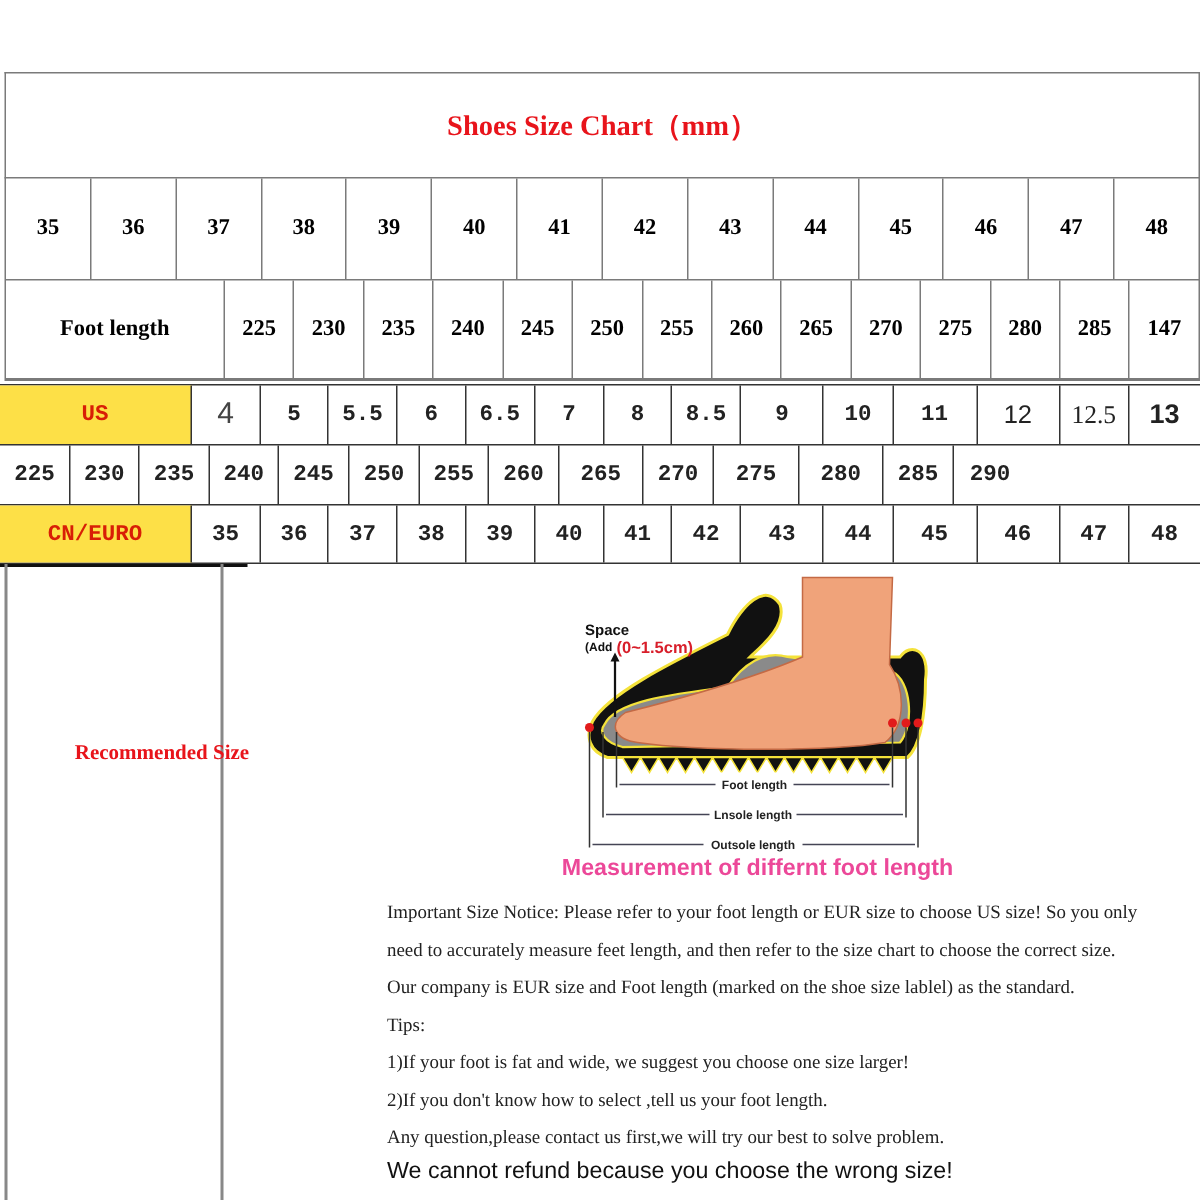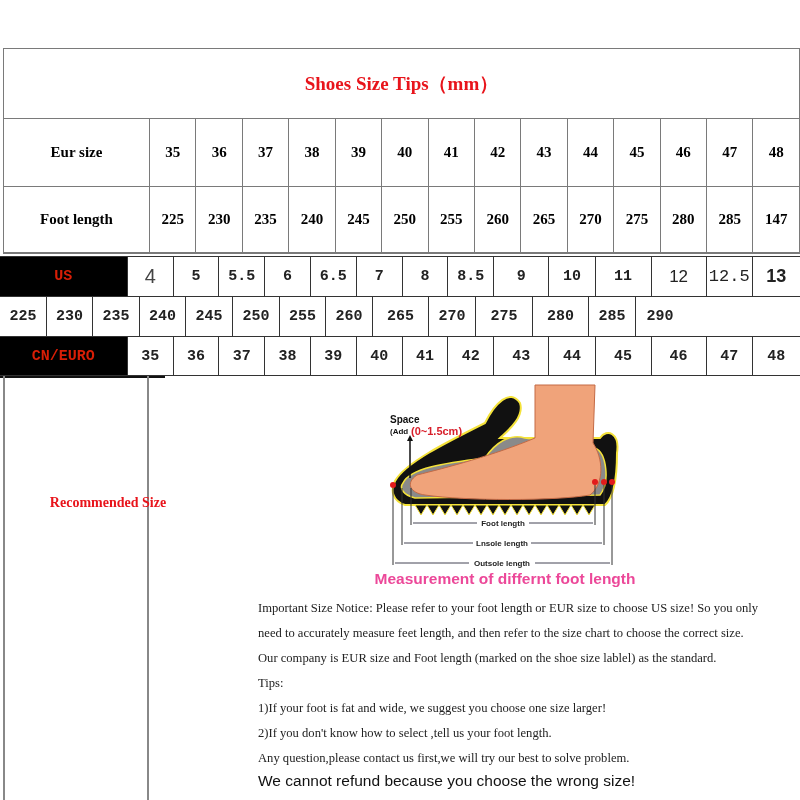--- a/index.html
+++ b/index.html
@@ -7,40 +7,39 @@
   .abs { position:absolute; box-sizing:border-box; }
   
   .top-title { left:3px; top:48px; width:797px; height:70px; border:1px solid #7a7a7a; border-bottom:none; display:flex; align-items:center; justify-content:center; color:#e8141b; font-weight:bold; font-size:19px; }
   .top-row { left:3px; width:797px; height:68px; display:flex; border:1px solid #7a7a7a; border-bottom:none; }
   .top-row.last { border-bottom:2px solid #7a7a7a; }
   .top-row .lbl { width:145px; border-right:1px solid #7a7a7a; display:flex; align-items:center; justify-content:center; font-weight:bold; font-size:15px; }
   .top-row .cell { flex:1; border-right:1px solid #7a7a7a; display:flex; align-items:center; justify-content:center; font-weight:bold; font-size:15px; }
   .top-row .cell:last-child { border-right:none; }
   
   .y-row { left:0; width:800px; display:flex; border-top:1px solid #333; }
-  .y-row .ylbl { width:129px; background:#000000; color:#d81e06; font-family:"Liberation Mono", monospace; font-weight:bold; font-size:15px; display:flex; align-items:center; justify-content:center; text-align:center; line-height:17px; border-right:1px solid #333; }
+  .y-row .ylbl { width:129px; background:#fde047; color:#d81e06; font-family:"Liberation Mono", monospace; font-weight:bold; font-size:15px; display:flex; align-items:center; justify-content:center; text-align:center; line-height:17px; border-right:1px solid #333; }
   .y-row .ycell { border-right:1px solid #333; display:flex; align-items:center; justify-content:center; font-family:"Liberation Mono", monospace; font-weight:bold; font-size:15px; color:#222; }
   .y-row .ycell:last-child { border-right:none; }
   
   .lower { left:3px; top:376px; width:797px; height:424px; border-left:2px solid #888; }
   .lower-div { left:147px; top:376px; width:2px; height:424px; background:#888; }
   .rec { left:5px; top:495px; width:142px; text-align:center; color:#e8141b; font-weight:bold; font-size:14px;margin-left:32px; }
   .meas-title { left:250px; top:570px; width:510px; text-align:center; font-family:"Liberation Sans", sans-serif; font-weight:bold; font-size:15.5px; color:#ec4899; }
   .notes { left:258px; top:599px; width:545px; font-size:12.6px; color:#222; }
   .notes div { height:25px; line-height:18px; white-space:nowrap; }
   .refund { left:258px; top:772px; font-family:"Liberation Sans", sans-serif; font-weight:normal; font-size:15.5px; color:#111; white-space:nowrap; }
   .diagram { left:385px; top:383px; width:240px; height:190px; }
 </style>
 </head>
 <body>
 
-<div class="abs top-title">Shoes Size Tips（mm）</div>
+<div class="abs top-title">Shoes Size Chart（mm）</div>
 
 <div class="abs top-row" style="top:118px;">
-  <div class="lbl">Eur size</div>
   <div class="cell">35</div>
   <div class="cell">36</div>
   <div class="cell">37</div>
   <div class="cell">38</div>
   <div class="cell">39</div>
   <div class="cell">40</div>
   <div class="cell">41</div>
   <div class="cell">42</div>
   <div class="cell">43</div>
   <div class="cell">44</div>
@@ -75,21 +74,21 @@
   <div class="ycell" style="width:46px;">5.5</div>
   <div class="ycell" style="width:45px;">6</div>
   <div class="ycell" style="width:46px;">6.5</div>
   <div class="ycell" style="width:46px;">7</div>
   <div class="ycell" style="width:45px;">8</div>
   <div class="ycell" style="width:46px;">8.5</div>
   <div class="ycell" style="width:55px;">9</div>
   <div class="ycell" style="width:46px;">10</div>
   <div class="ycell" style="width:56px;">11</div>
   <div class="ycell" style="width:55px;font-family:'Liberation Sans',sans-serif;font-weight:normal;font-size:17px;">12</div>
-  <div class="ycell" style="width:46px;font-family:Liberation Mono, monospace;font-weight:normal;font-size:17px;">12.5</div>
+  <div class="ycell" style="width:46px;font-family:Liberation Serif, serif;font-weight:normal;font-size:17px;">12.5</div>
   <div class="ycell" style="width:48px;font-family:'Liberation Sans',sans-serif;font-size:18px;">13</div>
 </div>
 
 <div class="abs y-row" style="top:296px;height:40px;">
   <div class="ycell" style="width:46px;">225</div>
   <div class="ycell" style="width:45px;">230</div>
   <div class="ycell" style="width:46px;">235</div>
   <div class="ycell" style="width:45px;">240</div>
   <div class="ycell" style="width:46px;">245</div>
   <div class="ycell" style="width:46px;">250</div>

